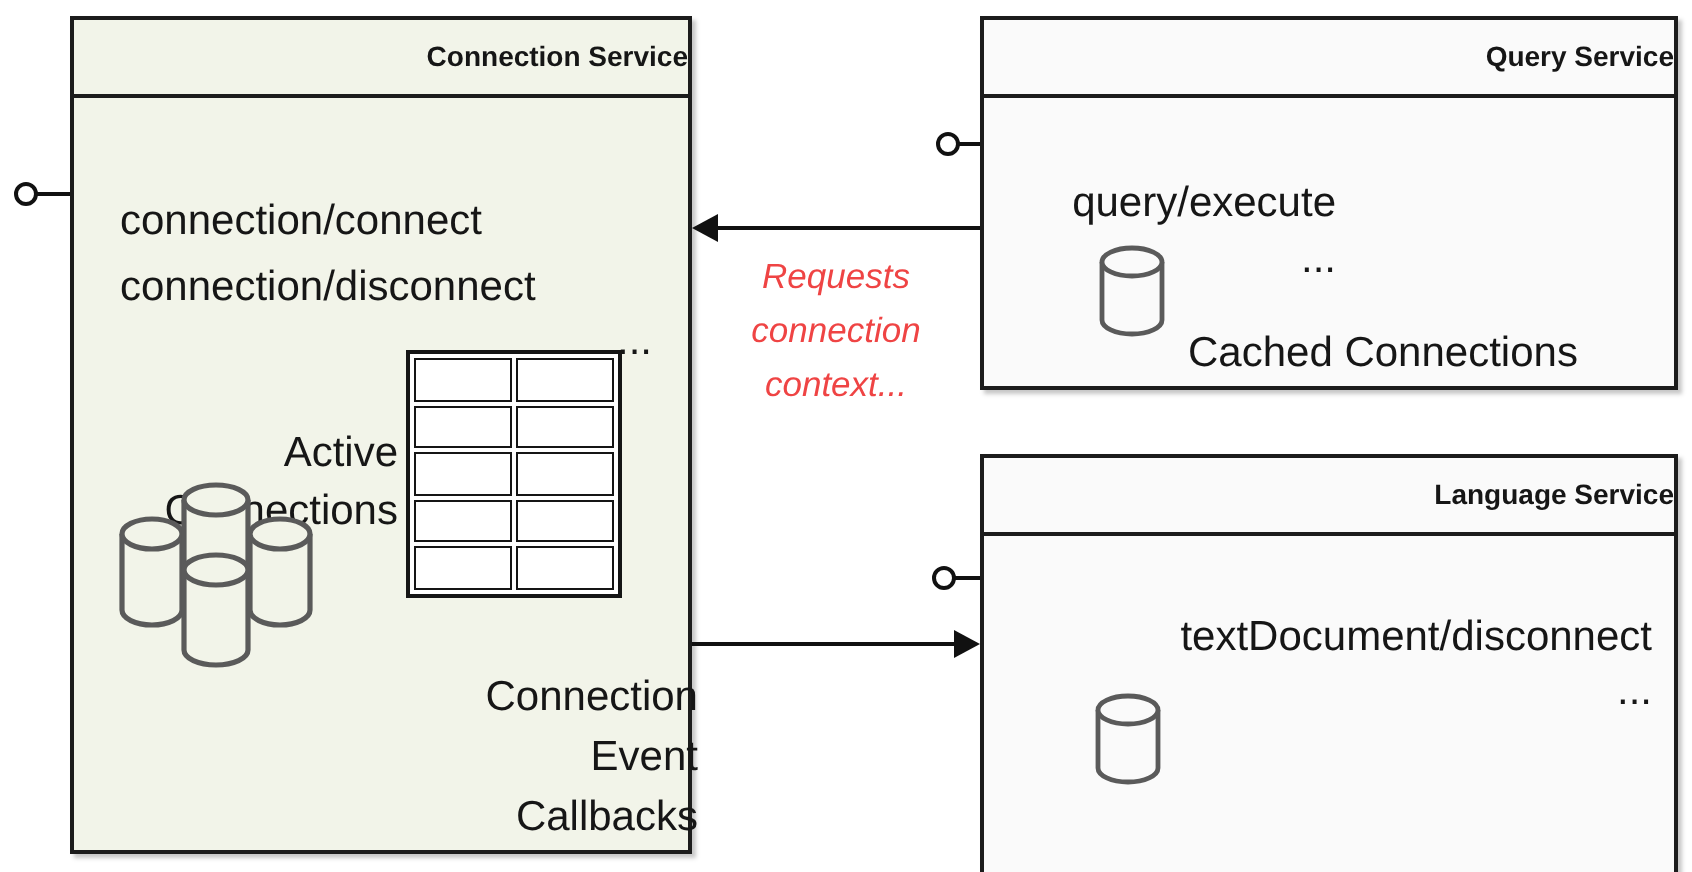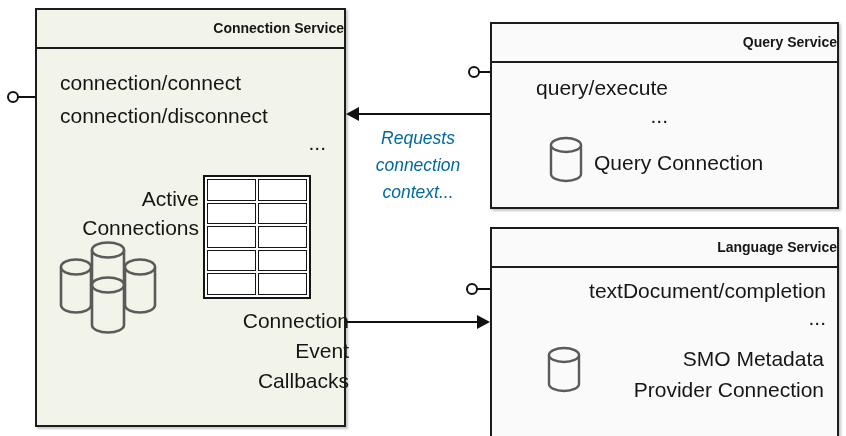--- a/index.html
+++ b/index.html
@@ -10,35 +10,35 @@
   }
   .box{position:absolute;border:2px solid #1c1c1c;box-sizing:border-box;
        box-shadow:2px 2px 2px rgba(130,130,130,.45);}
   .box.conn{background:#f2f4e9;}
   .box.svc{background:#fafafa;}
   .box-header{
     position:absolute;left:0;top:0;right:0;height:37px;line-height:37px;
     border-bottom:2px solid #1c1c1c;text-align:right;
     font-weight:bold;font-size:14px;
   }
-  .txt{position:absolute;font-size:21px;line-height:29px;}
+  .txt{position:absolute;font-size:21px;line-height:29px;margin-top:28px;}
   .pre{white-space:pre-line;}
   .center{text-align:right;}
   .lolli-circle{position:absolute;width:12px;height:12px;border:2px solid #111;
                 border-radius:50%;background:#ffffff;box-sizing:border-box;}
   .lolli-line{position:absolute;height:2px;background:#111;}
   .arrow-line{position:absolute;height:2px;background:#111;}
   .arrow-head-left{position:absolute;width:0;height:0;
     border-top:7px solid transparent;border-bottom:7px solid transparent;
     border-right:13px solid #111;}
   .arrow-head-right{position:absolute;width:0;height:0;
     border-top:7px solid transparent;border-bottom:7px solid transparent;
     border-left:13px solid #111;}
   .flow-label{position:absolute;font-style:italic;font-size:17.5px;
-    line-height:27px;text-align:center;white-space:pre-line;color:#0369a1;}
+    line-height:27px;text-align:center;white-space:pre-line;color:#ef4444;}
   .grid-table{
     position:absolute;width:108px;height:124px;display:grid;
     grid-template-columns:1fr 1fr;grid-template-rows:repeat(5,1fr);
     gap:2px;padding:2px;border:2px solid #151515;background:#ffffff;
     box-sizing:border-box;
   }
   .grid-table div{border:1.5px solid #151515;background:#ffffff;}
   svg{position:absolute;display:block;}
 </style>
 </head>
@@ -95,51 +95,49 @@
   <div class="flow-label" style="left:352px;top:125px;width:132px">Requests
 connection
 context...</div>
 
   <div class="arrow-line" style="left:346px;top:321px;width:133px"></div>
   <div class="arrow-head-right" style="left:477px;top:315px"></div>
 
   <div class="lolli-line" style="left:479px;top:71px;width:46px"></div>
   <div class="lolli-circle" style="left:468px;top:66px"></div>
 
-  <div class="box svc" style="left:490px;top:22px;width:349px;height:187px">
+  <div class="box svc" style="left:490px;top:8px;width:349px;height:187px">
     <div class="box-header">Query Service</div>
 
     <div class="txt center" style="left:36px;top:50px;line-height:28px;width:140px">
       <div>query/execute</div>
       <div>...</div>
     </div>
 
     <svg style="left:56px;top:112px" width="36" height="48" viewBox="0 0 36 48">
       <g fill="#fafafa" stroke="#5a5a5a" stroke-width="2.4">
         <path d="M3,9 V38 A15,7 0 0 0 33,38 V9"></path>
         <ellipse cx="18" cy="9" rx="15" ry="7"></ellipse>
       </g>
     </svg>
-    <div class="txt" style="left:102px;top:124px">Query Connection</div>
+    <div class="txt" style="left:102px;top:124px">Cached Connections</div>
   </div>
 
   <div class="lolli-line" style="left:477px;top:288px;width:46px"></div>
   <div class="lolli-circle" style="left:466px;top:283px"></div>
 
   <div class="box svc" style="left:490px;top:227px;width:349px;height:248px">
     <div class="box-header">Language Service</div>
 
     <div class="txt center" style="left:34px;top:48px;line-height:27px;width:300px">
-      <div>textDocument/completion</div>
+      <div>textDocument/disconnect</div>
       <div>...</div>
     </div>
 
     <svg style="left:54px;top:117px" width="36" height="48" viewBox="0 0 36 48">
       <g fill="#fafafa" stroke="#5a5a5a" stroke-width="2.4">
         <path d="M3,9 V38 A15,7 0 0 0 33,38 V9"></path>
         <ellipse cx="18" cy="9" rx="15" ry="7"></ellipse>
       </g>
     </svg>
-    <div class="txt pre center" style="left:96px;top:114px;width:236px;line-height:31px">SMO Metadata
-Provider Connection</div>
   </div>
 
 </div>
 
 </body></html>

